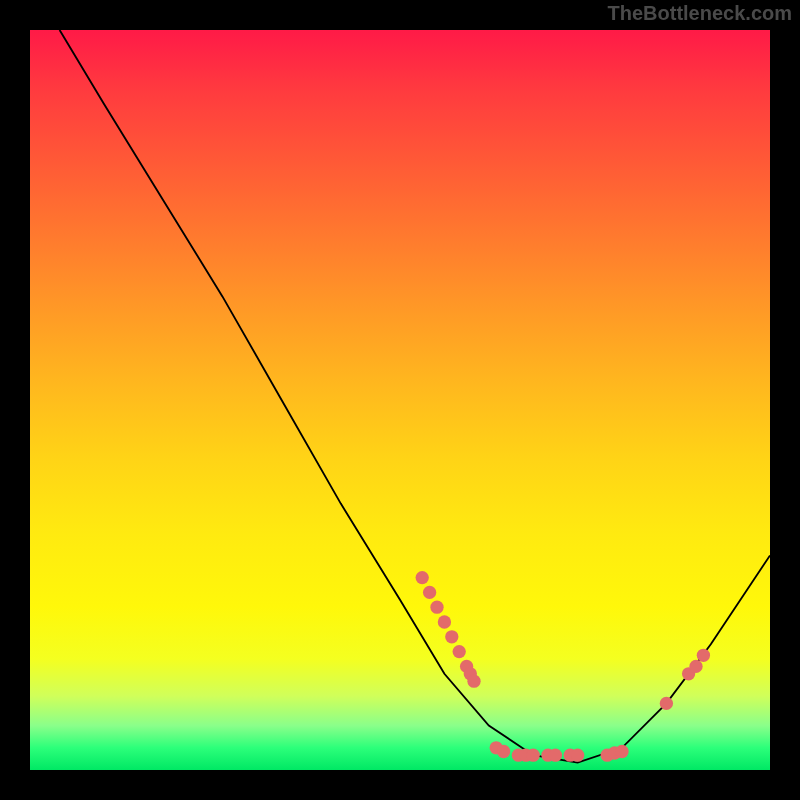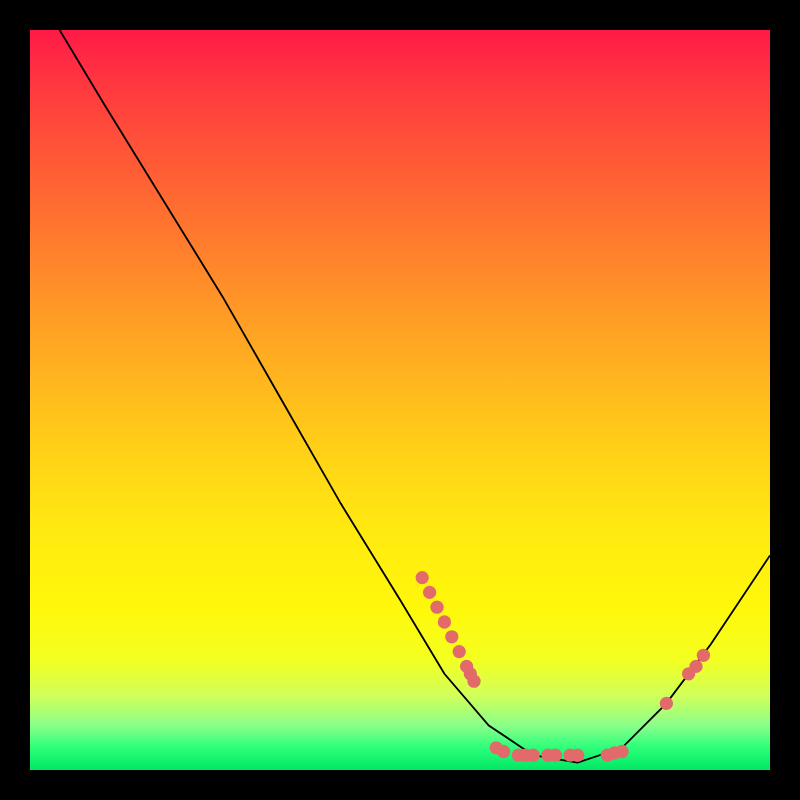--- a/index.html
+++ b/index.html
@@ -53,20 +53,21 @@
     top: 30px;
     width: 740px;
     height: 740px;
     z-index: 10;
   }
 </style>
 </head>
 <body>
 
 <div class="wrap">
+  <div class="attrib">TheBottleneck.com</div>
   <div class="plot-area"></div>
   <svg class="overlay" viewBox="0 0 100 100" preserveAspectRatio="none">
     <path id="curve-path" fill="none" stroke-width="0.25" d="M4.00 0.00 L10.00 10.00 L18.00 23.00 L26.00 36.00 L34.00 50.00 L42.00 64.00 L50.00 77.00 L56.00 87.00 L62.00 94.00 L68.00 98.00 L74.00 99.00 L80.00 97.00 L86.00 91.00 L92.00 83.00 L100.00 71.00" stroke="#000000"></path>
     <g id="points-group">
         <circle cx="53.00" cy="74.00" r="0.9" fill="#e36a6a"></circle>
         <circle cx="54.00" cy="76.00" r="0.9" fill="#e36a6a"></circle>
         <circle cx="55.00" cy="78.00" r="0.9" fill="#e36a6a"></circle>
         <circle cx="56.00" cy="80.00" r="0.9" fill="#e36a6a"></circle>
         <circle cx="57.00" cy="82.00" r="0.9" fill="#e36a6a"></circle>
         <circle cx="58.00" cy="84.00" r="0.9" fill="#e36a6a"></circle>

